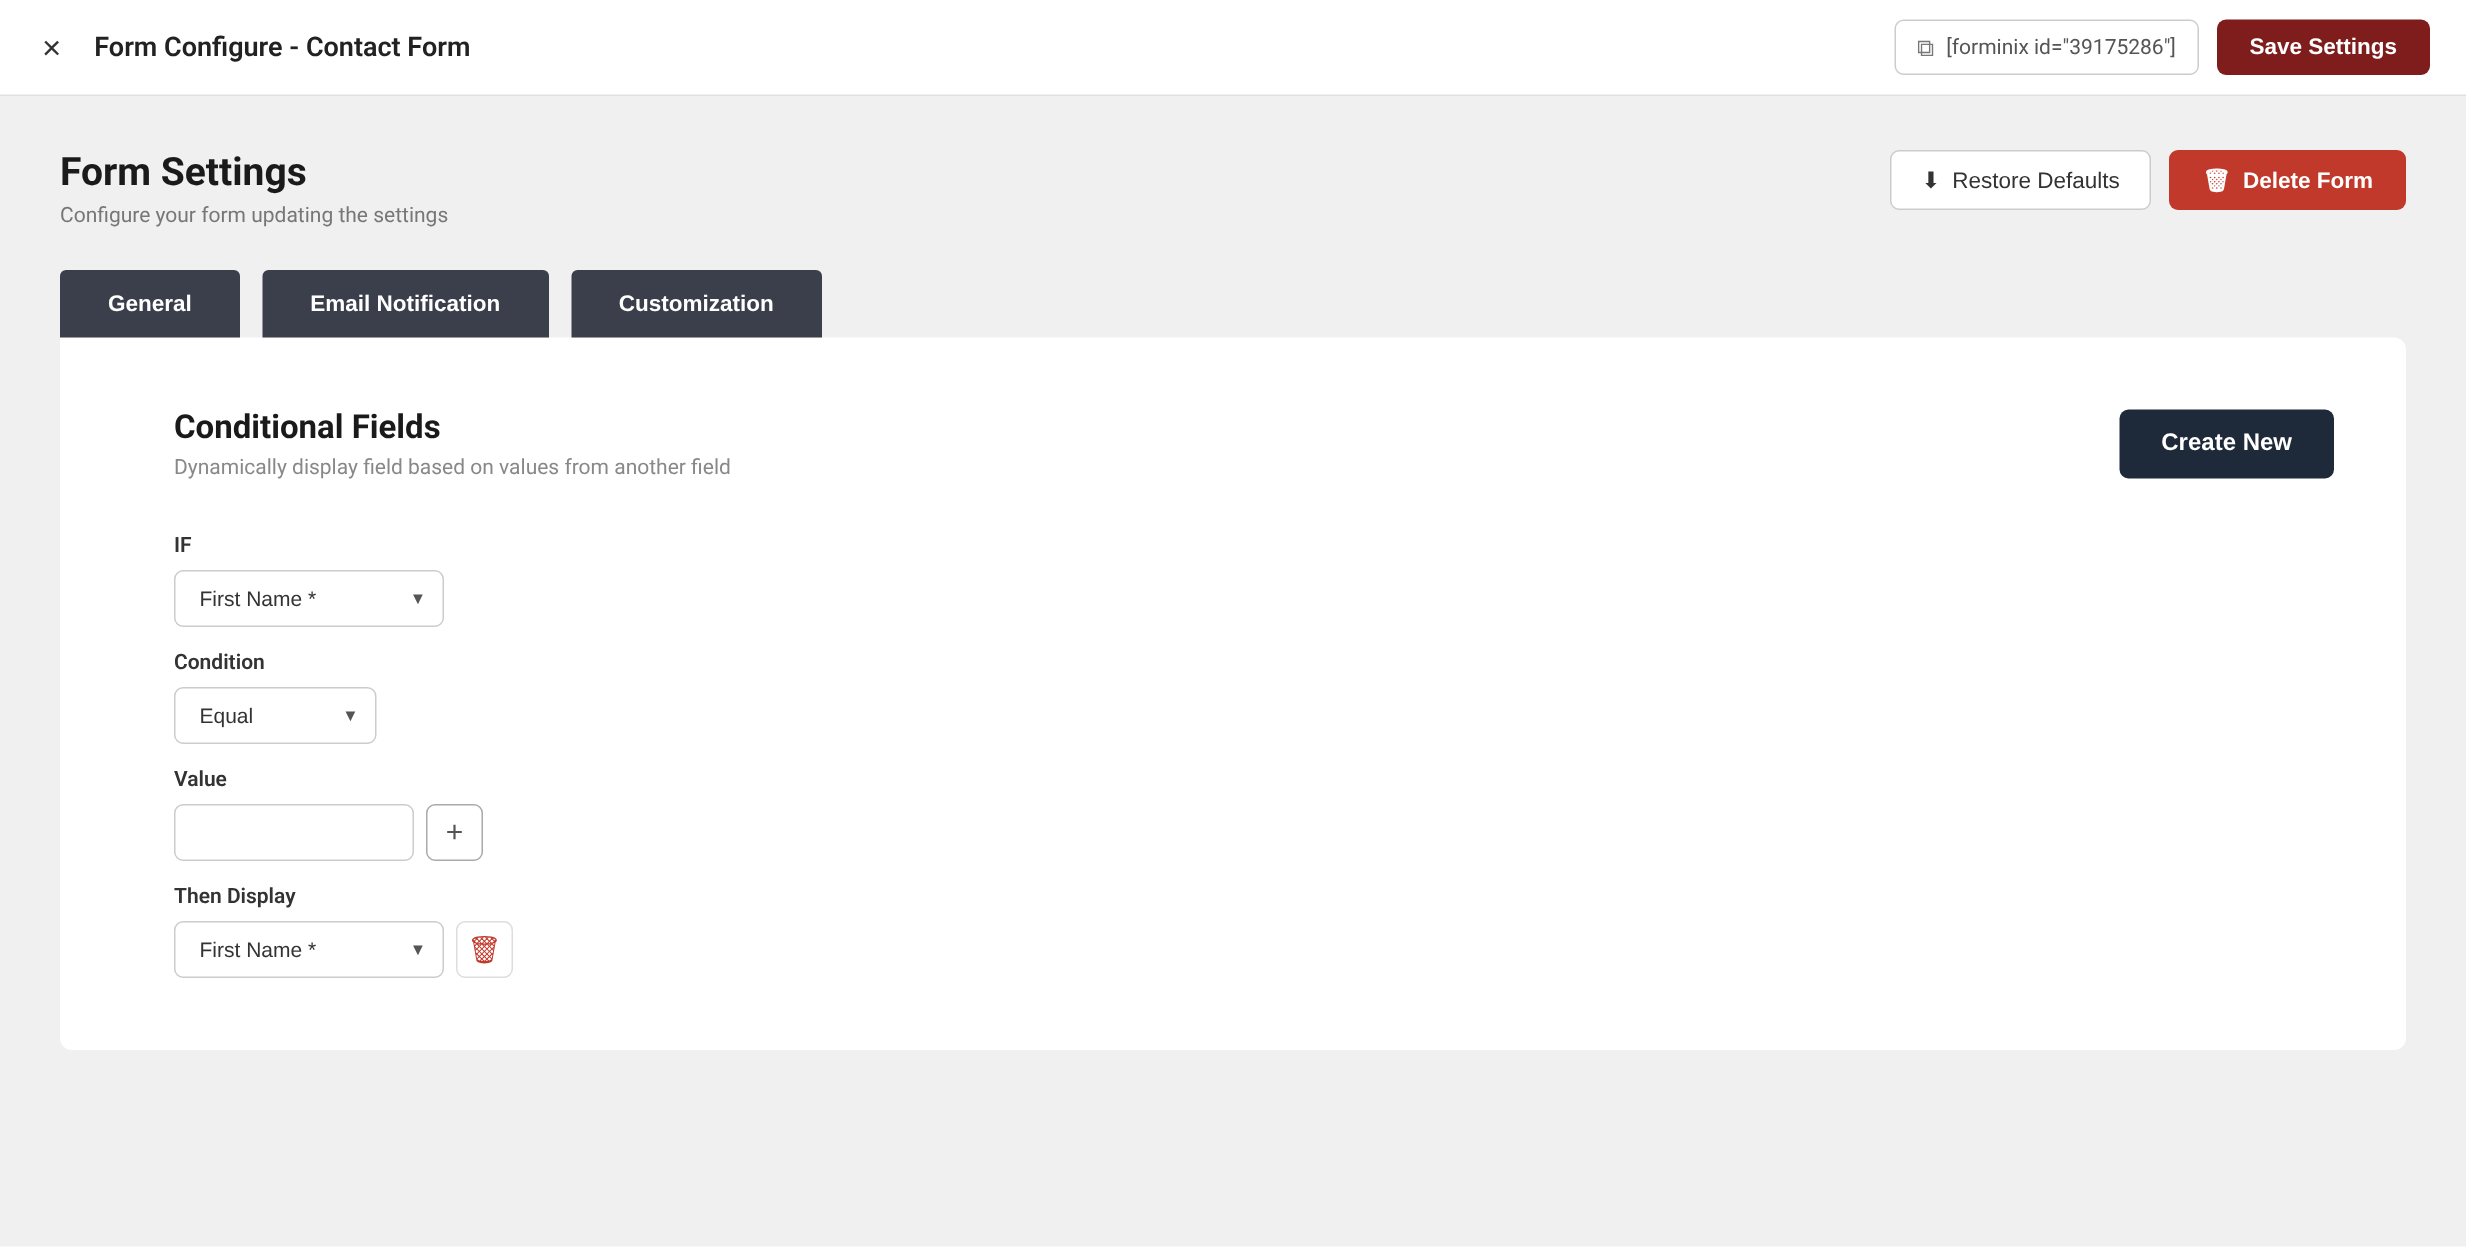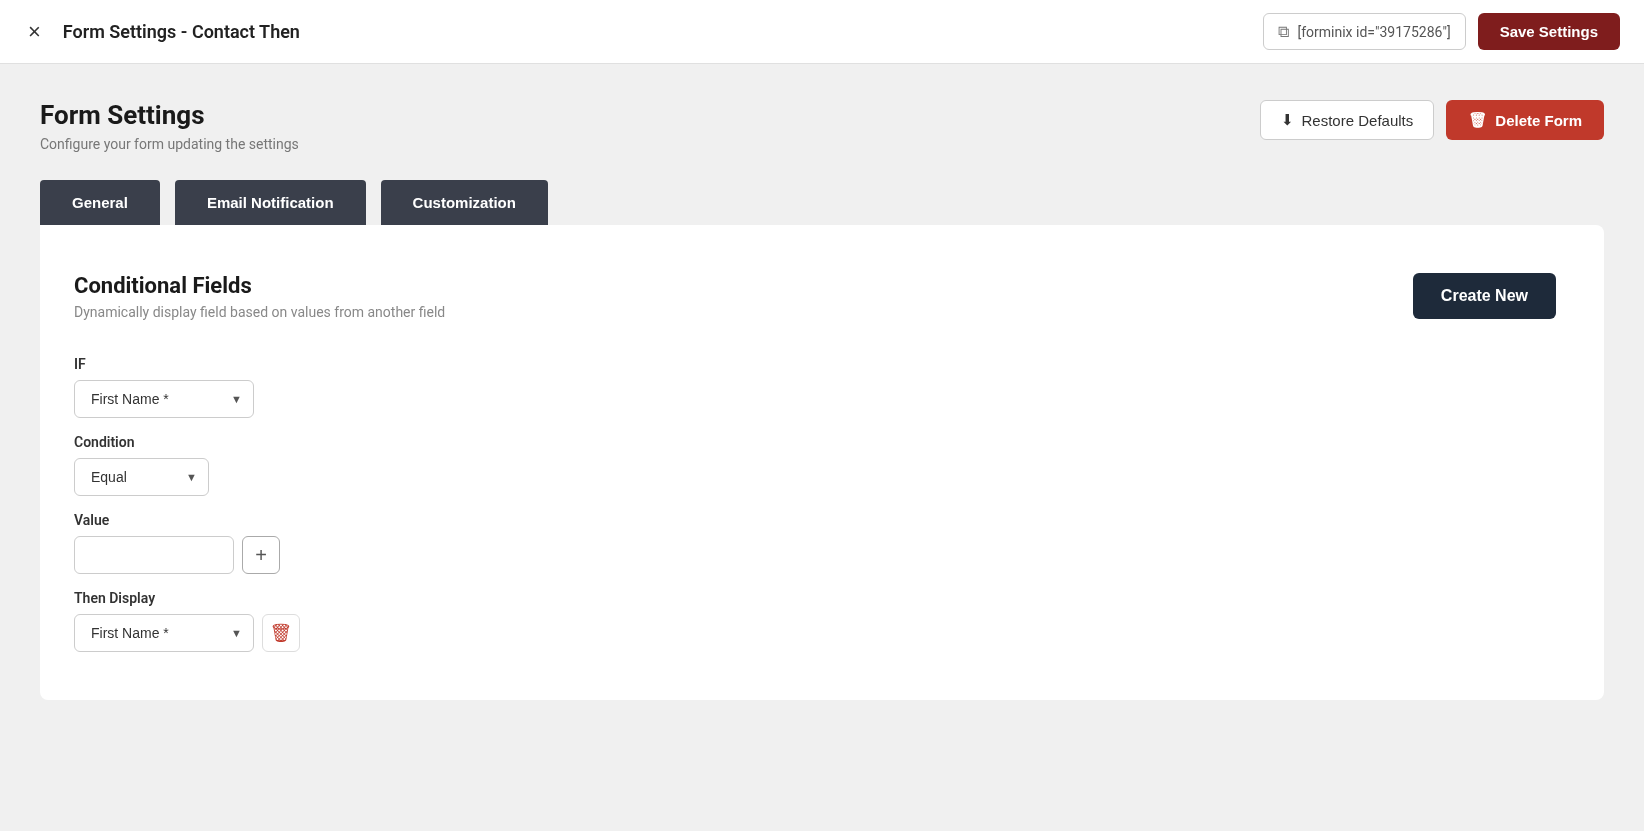--- a/index.html
+++ b/index.html
@@ -147,21 +147,21 @@
     }
     .tab.inactive {
       background: transparent;
       color: #444;
     }
 
     
     .content-panel {
       background: #fff;
       border-radius: 0 8px 8px 8px;
-      padding: 48px 48px 48px 34px;
+      padding: 48px 48px 48px 76px;
       min-height: 440px;
     }
 
     
     .section-header {
       display: flex;
       justify-content: space-between;
       align-items: flex-start;
       margin-bottom: 36px;
     }
@@ -272,21 +272,21 @@
       align-items: center;
       gap: 8px;
     }
   </style>
 </head>
 <body>
 
 <div class="header">
   <div class="header-left">
     <button class="close-btn">×</button>
-    <span class="header-title">Form Settings - Contact Then</span>
+    <span class="header-title">Form Configure - Contact Form</span>
   </div>
   <div class="header-right">
     <div class="shortcode-box">
       <span class="shortcode-icon">⧉</span>
       <span>[forminix id="39175286"]</span>
     </div>
     <button class="save-btn">Save Settings</button>
   </div>
 </div>
 

